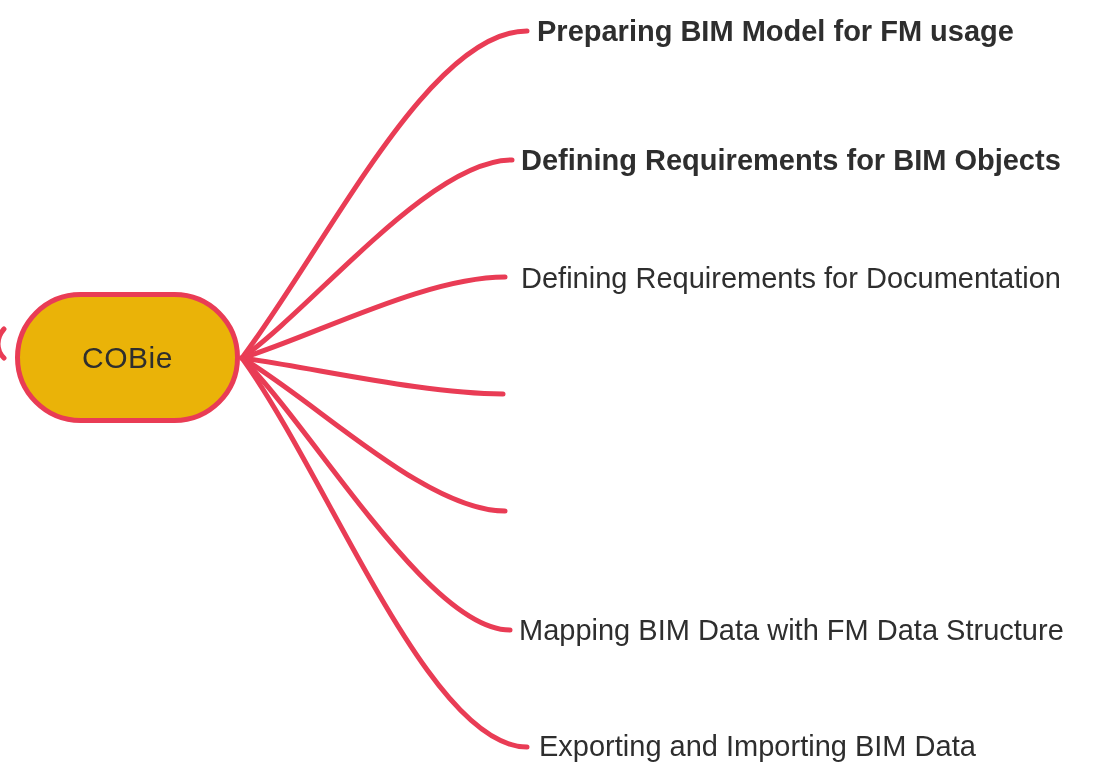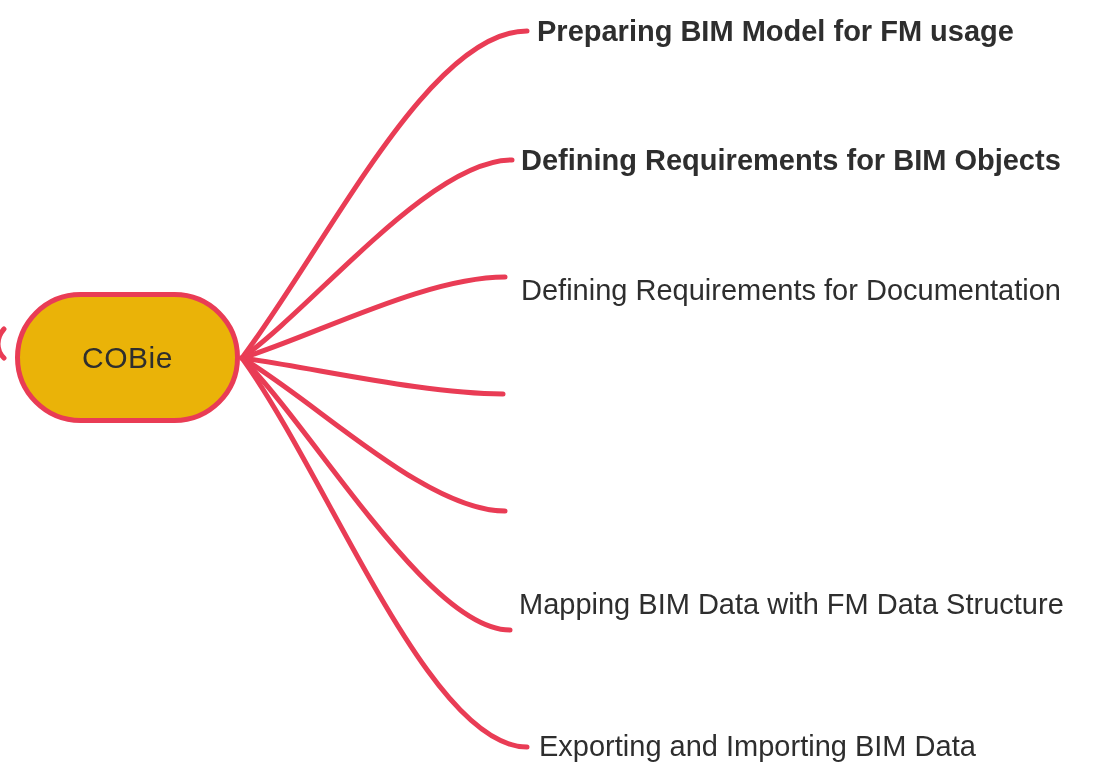--- a/index.html
+++ b/index.html
@@ -50,24 +50,24 @@
   .branch-label {
     position: absolute;
     transform: translateY(-50%);
     white-space: nowrap;
     font-size: 29px;
     color: var(--text);
     line-height: 1.2;
   }
   .b0 { left: 537px; top: 31px; font-weight: bold;  }
   .b1 { left: 521px; top: 160px; font-weight: bold; }
-  .b2 { left: 521px; top: 290px; }
+  .b2 { left: 521px; top: 278px; }
   .b3 { left: 521px; top: 394px; }
   .b4 { left: 521px; top: 511px; }
-  .b5 { left: 519px; top: 604px; }
+  .b5 { left: 519px; top: 630px; }
   .b6 { left: 539px; top: 746px; }
 </style>
 </head>
 <body>
 
 <div class="canvas">
 
   <svg class="edges-svg" viewBox="0 0 1112 778" aria-hidden="true">
 
     <path class="edge" d="M4 329 C -4 338 -4 350 4 358"></path>

